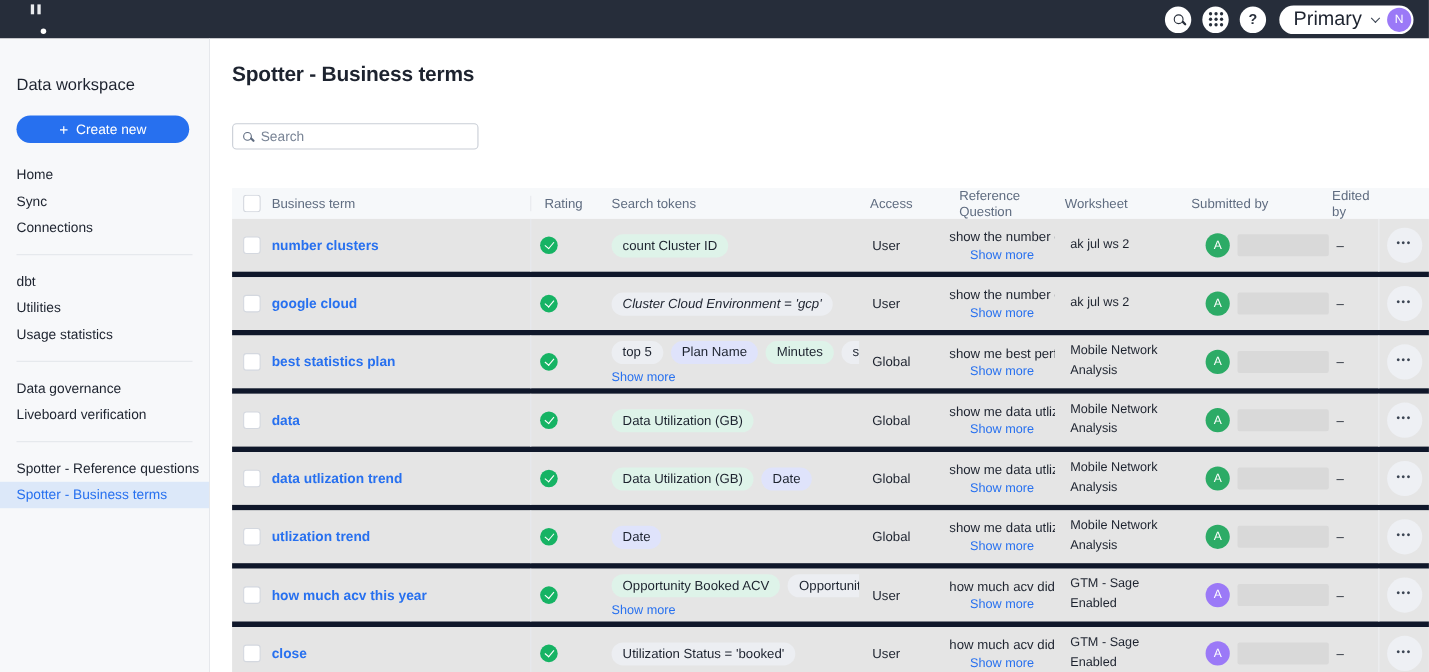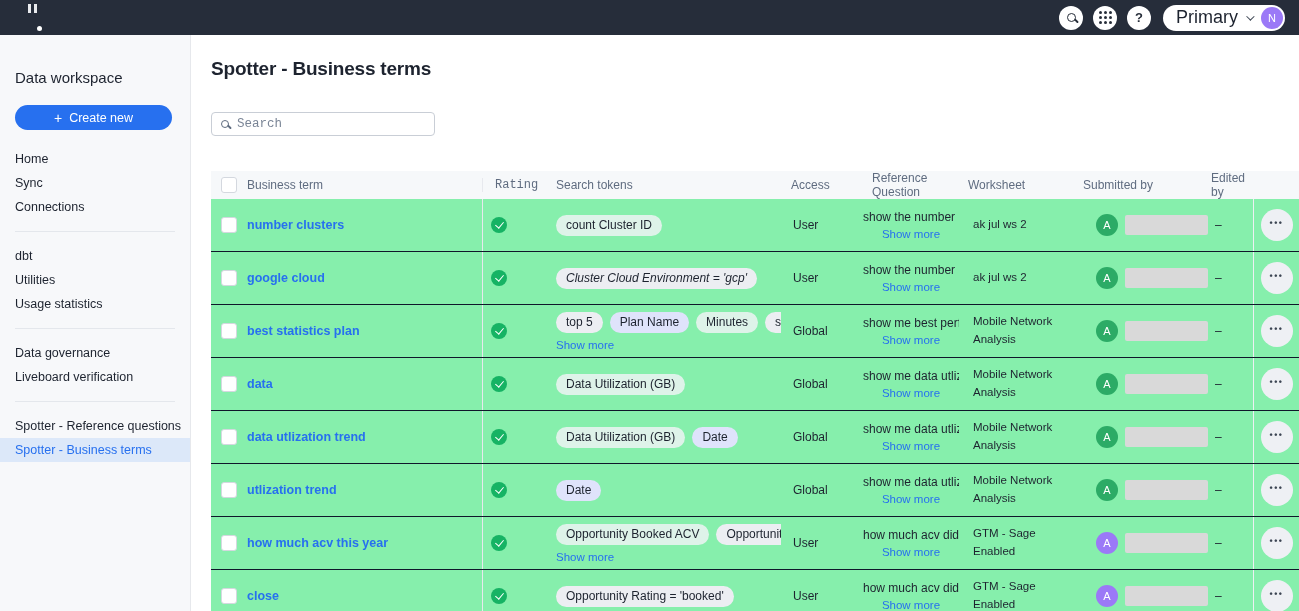--- a/index.html
+++ b/index.html
@@ -47,28 +47,28 @@
   .sb-item.selected { background:var(--sel-bg); color:var(--accent); }
   .sb-divider { height:1px; background:#e4e7ec; margin:12px 15px; }
 
   .main { flex:1; padding:23px 0 0 20px; background:#fff; }
   h1 { font-size:19px; font-weight:700; letter-spacing:-0.2px; }
   .search-box { margin-top:32px; width:224px; height:24px; border:1px solid #c9ced6;
     border-radius:4px; display:flex; align-items:center; padding:0 9px; gap:8px; background:#fff; }
   .mag.dark { width:8px; height:8px; border-color:#5f6c80; flex:none; }
   .mag.dark::after { background:#5f6c80; }
   .search-box input { border:none; outline:none; width:100%; font-size:12.5px;
-    font-family:Liberation Mono, monospace; color:#8b5cf6; background:transparent; }
+    font-family:Liberation Sans, sans-serif; color:#8b5cf6; background:transparent; }
   .search-box input::placeholder { color:#7a8596; }
 
   
   .tbl { margin-top:35px; width:1088px; }
   .grid-cols { display:grid; grid-template-columns:36px 236px 62px 236px 82px 96px 115px 137px 42px 46px; }
   .thead { height:28px; background:#f6f8fa; align-items:center; color:#5f6c80; font-size:11px; }
-  .trow { height:53px; border-bottom:1px solid #0f172a; background:#86efac; }
+  .trow { height:53px; border-bottom:5px solid #0f172a; background:#e5e5e5; }
   .cell { overflow:hidden; display:flex; align-items:center; font-size:12px; }
   .col-border-r { border-right:1px solid #e7e9ee; }
   .col-border-l { border-left:1px solid #eef0f3; }
   .c-check { justify-content:center; }
   .checkbox { width:16px; height:16px; border:1.5px solid #d4d8df; border-radius:3px;
     background:#fff; cursor:pointer; }
   .c-term { font-weight:700; font-size:12.5px; color:var(--accent); padding-right:10px; }
   .c-term span { cursor:pointer; white-space:nowrap; }
   .c-rating { padding-left:8px; }
   .verified { width:16px; height:16px; border-radius:50%; background:var(--verified);
@@ -166,21 +166,21 @@
     <div class="search-box">
       <span class="mag dark"></span>
       <input placeholder="Search" style="">
     </div>
     <div class="tbl" id="tbl">
         <div class="grid-cols thead">
           <div class="cell c-check">
             <span class="checkbox"></span>
           </div>
           <div class="cell col-border-r" style="padding-left: 0px;">Business term</div>
-          <div class="cell " style="padding-left: 12px; font-family: Liberation Mono, monospace;">Rating</div>
+          <div class="cell " style="padding-left: 12px;">Rating</div>
           <div class="cell " style="padding-left: 11px;">Search tokens</div>
           <div class="cell " style="padding-left: 10px;">Access</div>
           <div class="cell " style="padding-left: 9px;">Reference Question</div>
           <div class="cell " style="padding-left: 9px;">Worksheet</div>
           <div class="cell " style="padding-left: 9px;">Submitted by</div>
           <div class="cell " style="padding-left: 0px;">Edited by</div>
           <div class="cell c-act col-border-l"></div>
         </div>
         <div class="grid-cols trow">
           <div class="cell c-check">
@@ -404,21 +404,21 @@
             <span class="checkbox"></span>
           </div>
           <div class="cell c-term col-border-r">
             <span>close</span>
           </div>
           <div class="cell c-rating">
             <span class="verified"></span>
           </div>
           <div class="cell c-tokens">
             <div class="pill-row">
-              <span class="pill" style="background: rgb(236, 238, 242);">Opportunity Rating = 'booked'</span>
+              <span class="pill" style="background: rgb(236, 238, 242);">Utilization Status = 'booked'</span>
             </div>
           </div>
           <div class="cell c-access">User</div>
           <div class="cell c-ref">
             <div class="ref-text">how much acv did w</div>
             <div class="more-link">Show more</div>
           </div>
           <div class="cell c-ws">GTM - Sage Enabled</div>
           <div class="cell c-sub">
             <span class="avatar" style="background: rgb(155, 121, 247);">A</span>

